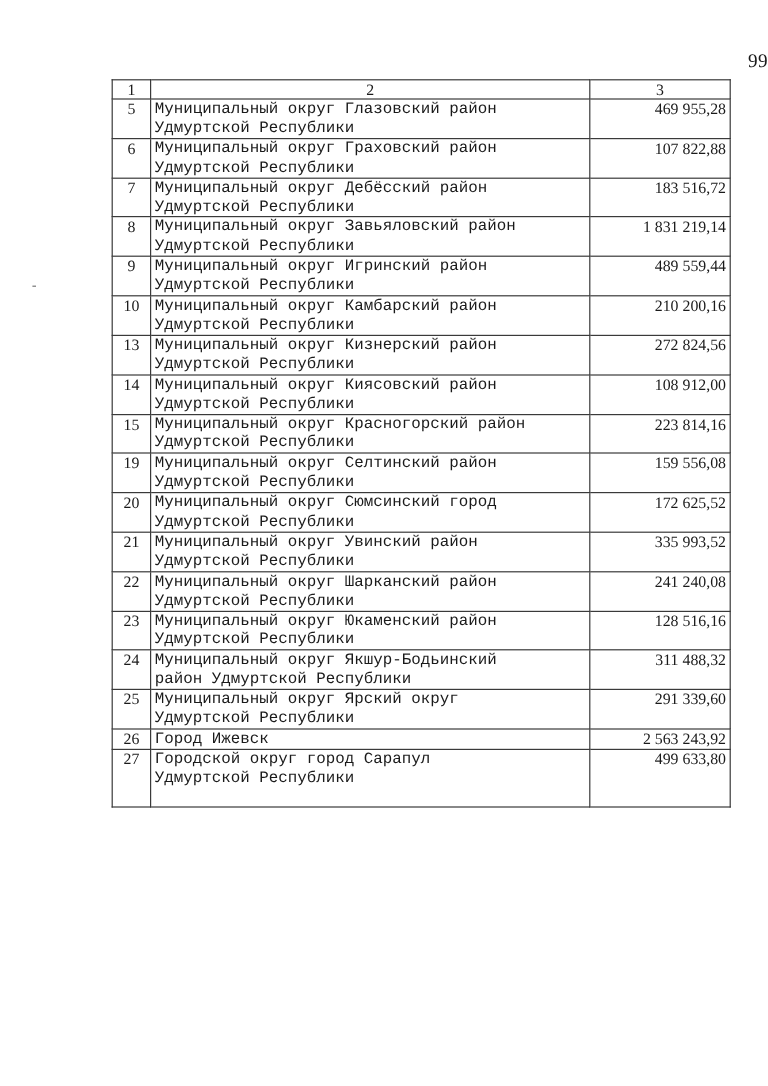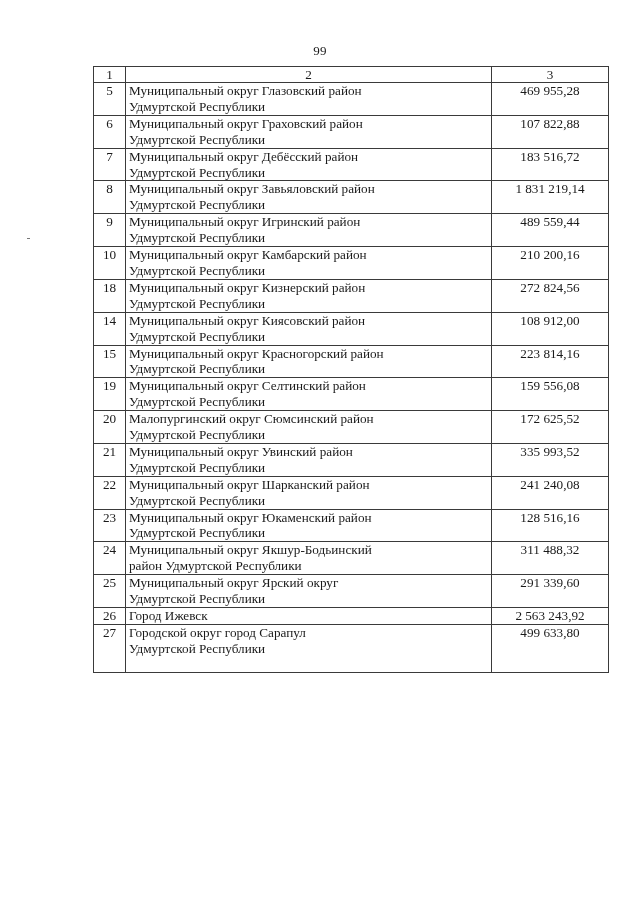--- a/index.html
+++ b/index.html
@@ -3,41 +3,41 @@
   <meta charset="utf-8">
   <style>
     html, body { margin: 0; padding: 0; background: #ffffff; }
     body {
       width: 640px; height: 905px; position: relative; overflow: hidden;
       font-family: "Liberation Serif", "DejaVu Serif", serif;
       color: #1a1a1a;
     }
     .page-number {
       position: absolute; top: 43px; left: 0; width: 640px;
-      text-align: center; font-size: 13px; letter-spacing: 0.3px;
+      text-align: right; font-size: 16px; letter-spacing: 0.3px;
     }
     .margin-mark {
       position: absolute; left: 27px; top: 238px; width: 3px; height: 1px; background: #777;
     }
     table.doc-table {
       position: absolute; left: 93px; top: 66px; width: 515px;
       border-collapse: collapse; table-layout: fixed;
       font-size: 13.2px; line-height: 15.9px;
     }
     table.doc-table td {
       border: 1.3px solid #3a3a3a;
       padding: 0 3px; vertical-align: top;
     }
     col.c1 { width: 32px; }
     col.c2 { width: 366px; }
     col.c3 { width: 117px; }
     tr.header-row td { height: 15px; line-height: 15px; text-align: center; }
     td.num { text-align: center; padding: 0; }
-    td.name { padding-left: 6px; }
-    td.amount { text-align: center; padding-right: 4px; }
+    td.name { padding-left: 6px; font-family: Liberation Mono, monospace; }
+    td.amount { text-align: right; padding-right: 4px; }
     tr.data-row td { height: 31.5px; }
     tr.data-row.single td { height: 15.5px; }
     tr.data-row.tall td { height: 47px; }
     .line { display: block; white-space: nowrap; }
   </style>
 </head>
 <body>
 
 <div class="page-number">99</div>
 <div class="margin-mark"></div>
@@ -96,21 +96,21 @@
       </tr>
       <tr class="data-row">
         <td class="num">10</td>
         <td class="name">
           <span class="line">Муниципальный округ Камбарский район</span>
           <span class="line">Удмуртской Республики</span>
         </td>
         <td class="amount">210 200,16</td>
       </tr>
       <tr class="data-row">
-        <td class="num">18</td>
+        <td class="num">13</td>
         <td class="name">
           <span class="line">Муниципальный округ Кизнерский район</span>
           <span class="line">Удмуртской Республики</span>
         </td>
         <td class="amount">272 824,56</td>
       </tr>
       <tr class="data-row">
         <td class="num">14</td>
         <td class="name">
           <span class="line">Муниципальный округ Киясовский район</span>
@@ -130,21 +130,21 @@
         <td class="num">19</td>
         <td class="name">
           <span class="line">Муниципальный округ Селтинский район</span>
           <span class="line">Удмуртской Республики</span>
         </td>
         <td class="amount">159 556,08</td>
       </tr>
       <tr class="data-row">
         <td class="num">20</td>
         <td class="name">
-          <span class="line">Малопургинский округ Сюмсинский район</span>
+          <span class="line">Муниципальный округ Сюмсинский город</span>
           <span class="line">Удмуртской Республики</span>
         </td>
         <td class="amount">172 625,52</td>
       </tr>
       <tr class="data-row">
         <td class="num">21</td>
         <td class="name">
           <span class="line">Муниципальный округ Увинский район</span>
           <span class="line">Удмуртской Республики</span>
         </td>

